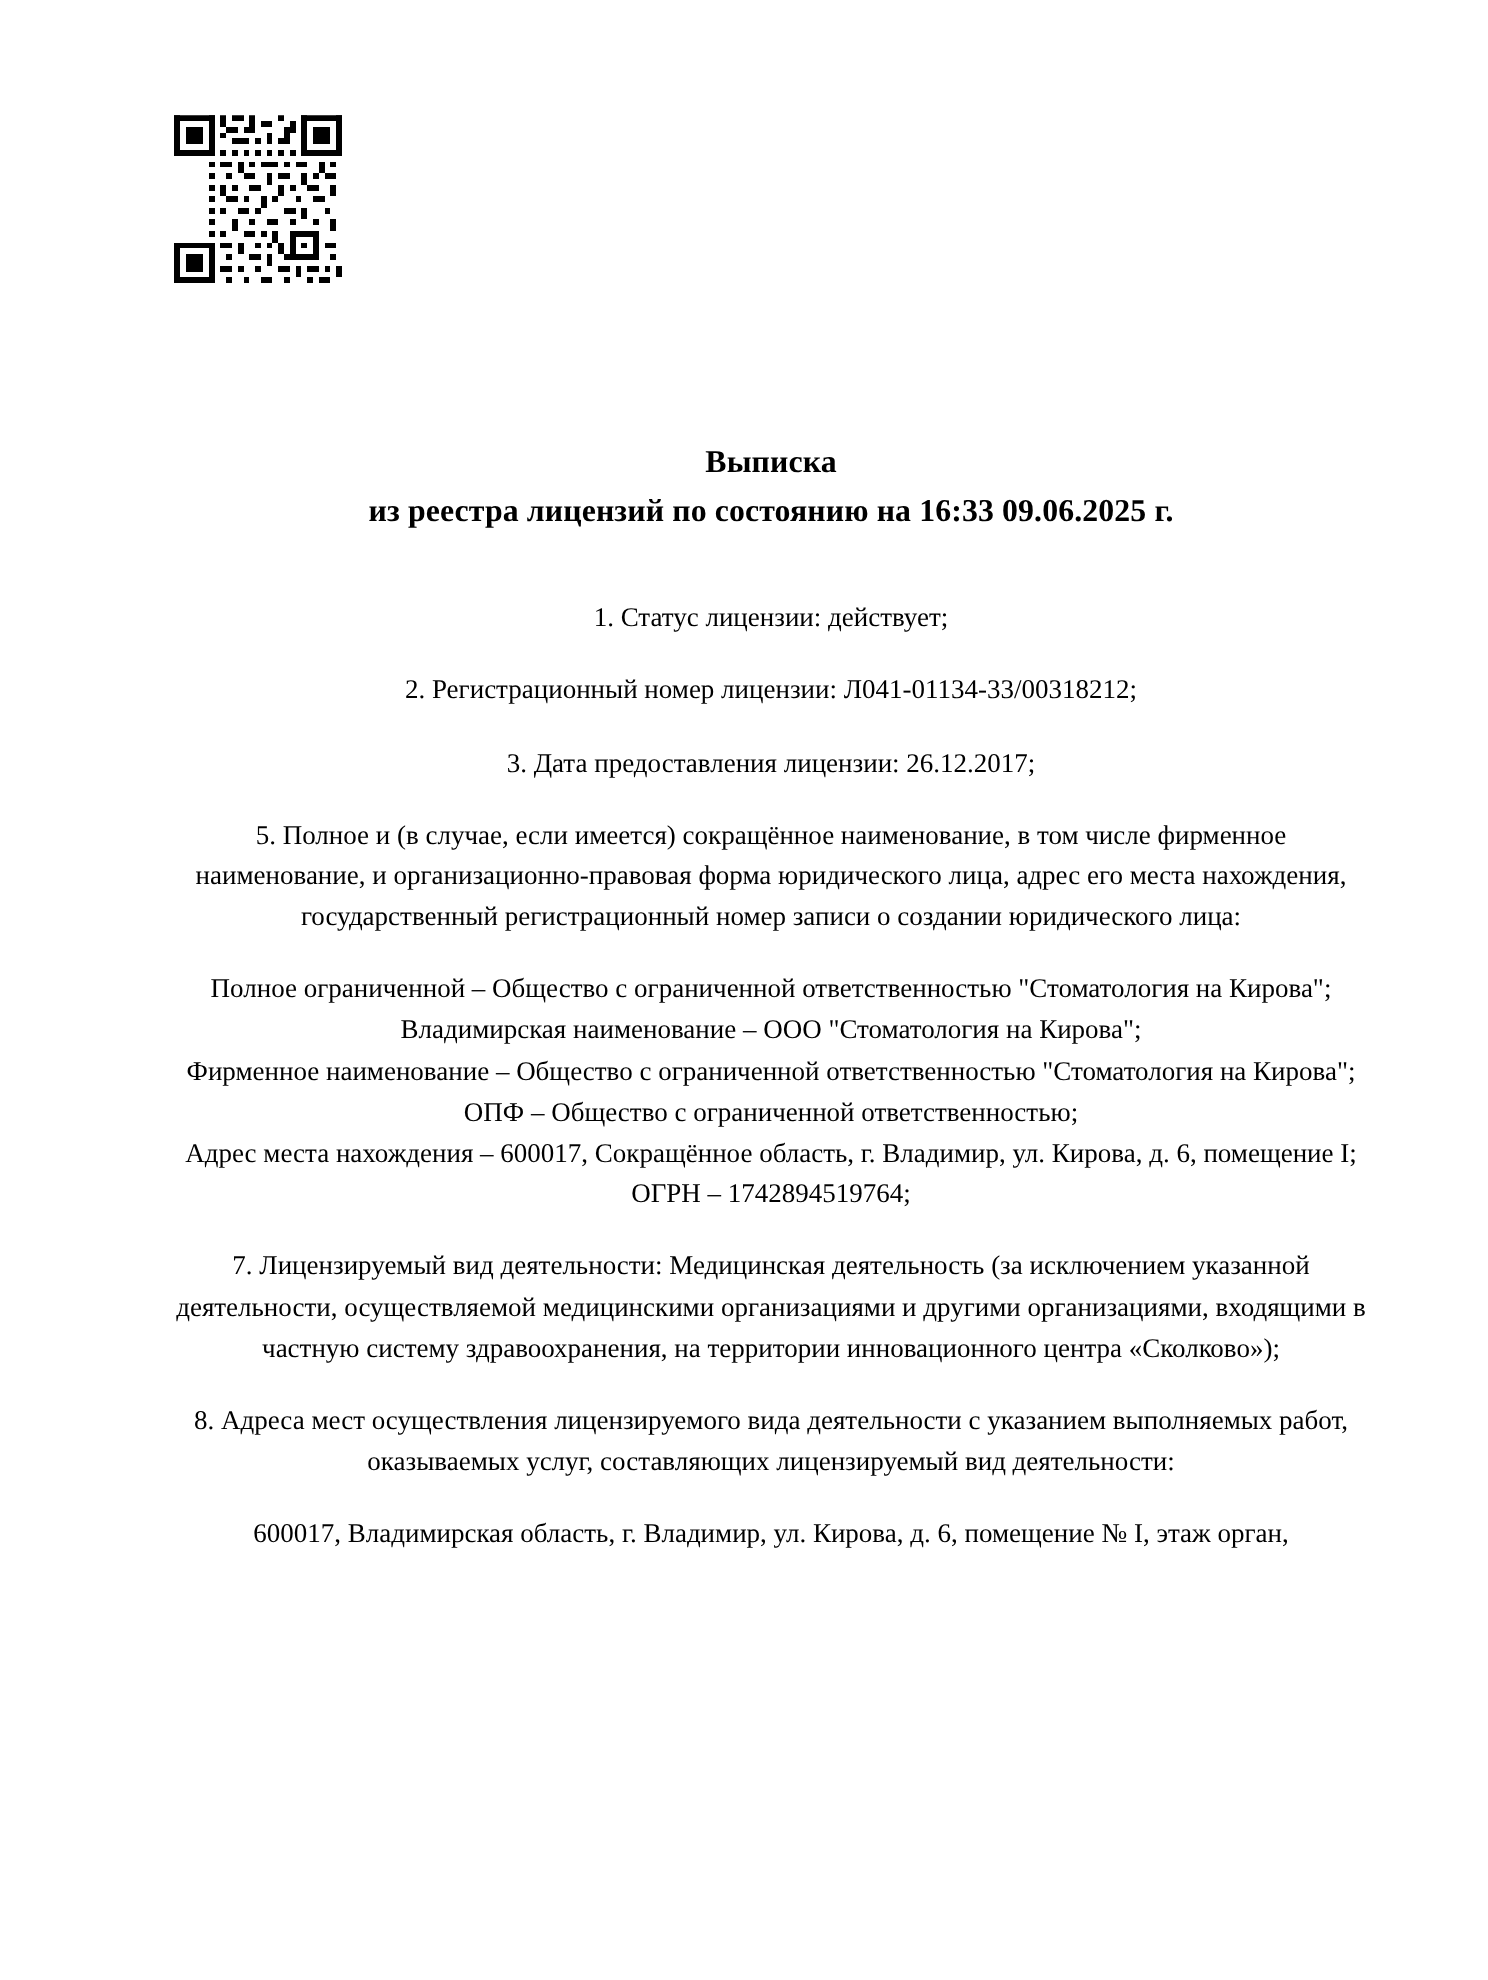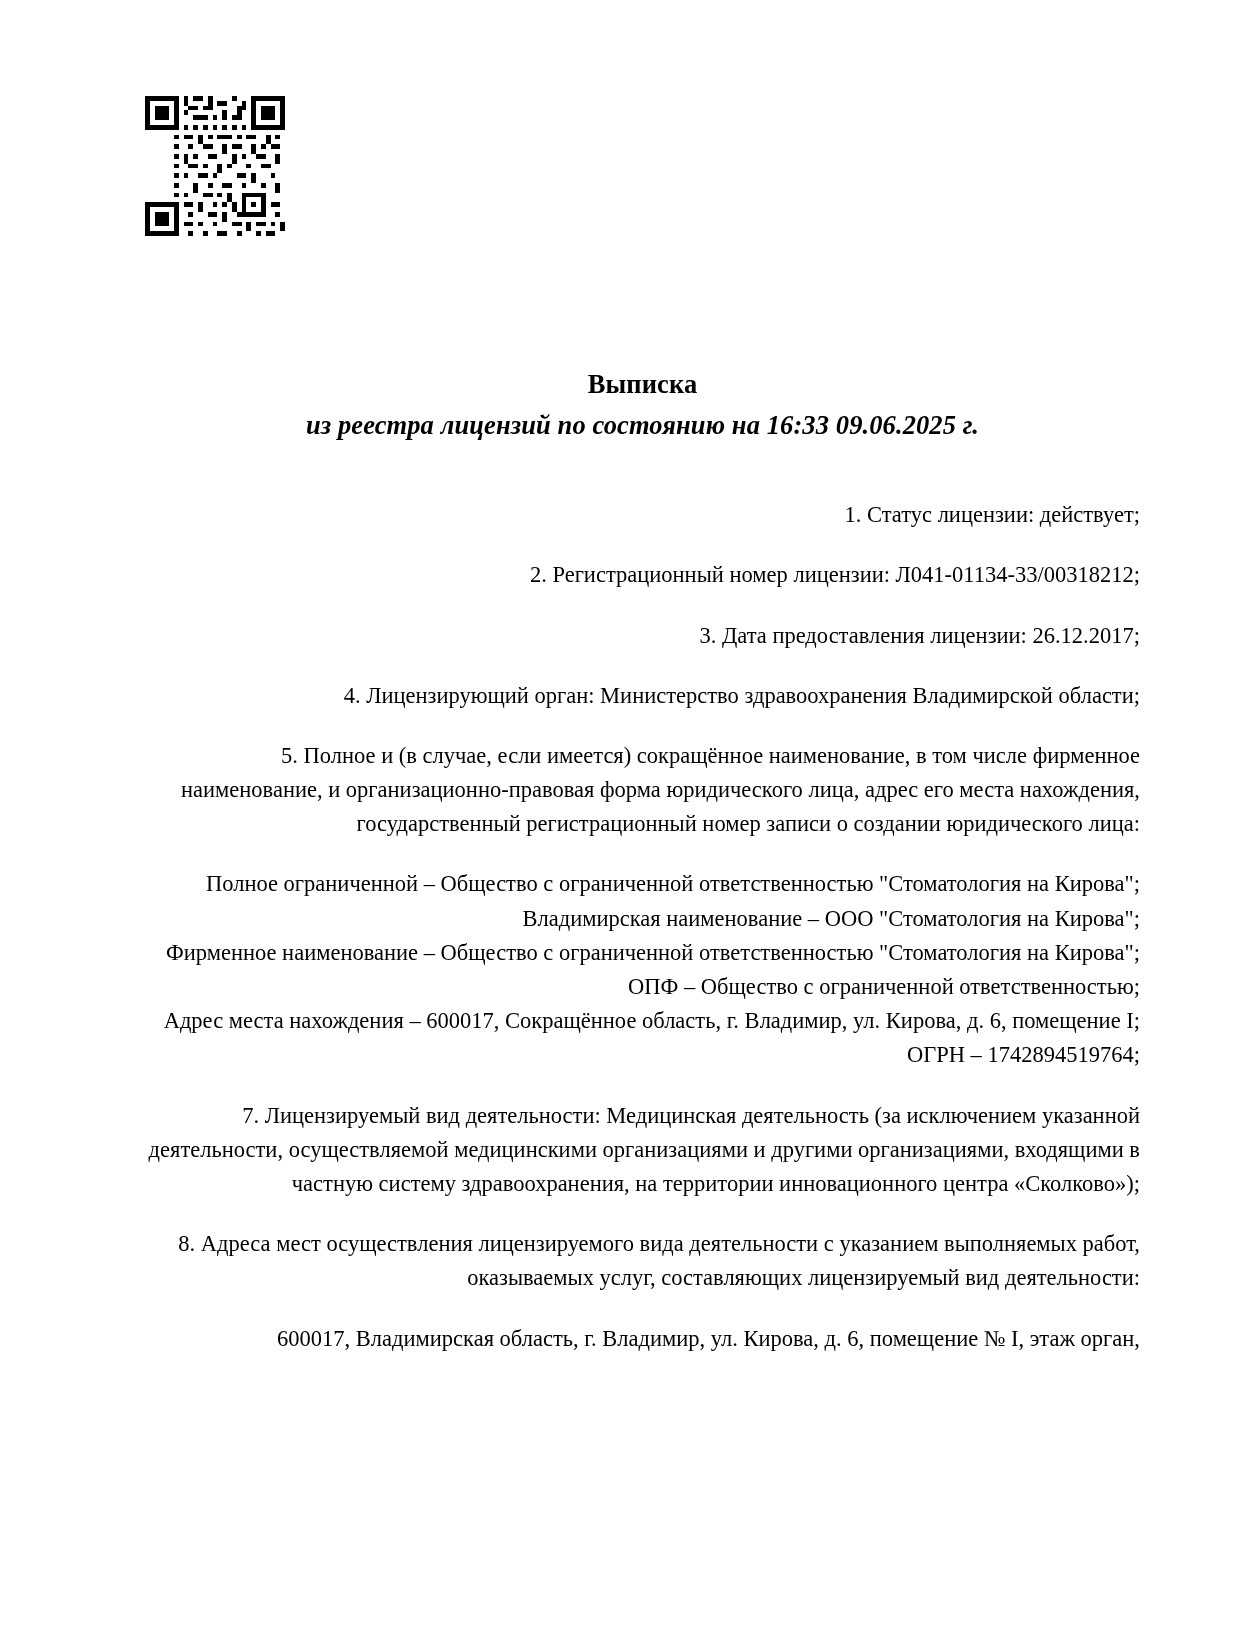--- a/index.html
+++ b/index.html
@@ -36,27 +36,27 @@
   }
   .title-block {
     margin-top: 128px;
     text-align: center;
     font-weight: bold;
     font-size: 26.5px;
     line-height: 1.55;
     letter-spacing: 0.1px;
   }
   .title-line1 { display: block; }
-  .title-line2 { display: block; font-style: italic; }
+  .title-line2 { display: block; }
 
   .body-block {
     margin-top: 52px;
     font-size: 22.5px;
     line-height: 1.52;
-    text-align: right;
+    text-align: center;
   }
   .para {
     margin: 0 0 26px 0;
   }
   .group {
     margin: 0 0 26px 0;
   }
   .group .line {
     margin: 0;
   }
@@ -200,21 +200,20 @@
   <div class="title-block">
     <span class="title-line1">Выписка</span>
     <span class="title-line2">из реестра лицензий по состоянию на 16:33 09.06.2025 г.</span>
   </div>
 
   <div class="body-block">
 
     <p class="para">1. Статус лицензии: действует;</p>
     <p class="para">2. Регистрационный номер лицензии: Л041-01134-33/00318212;</p>
     <p class="para">3. Дата предоставления лицензии: 26.12.2017;</p>
-    <p class="para">4. Лицензирующий орган: Министерство здравоохранения Владимирской области;</p>
     <p class="para">5. Полное и (в случае, если имеется) сокращённое наименование, в том числе фирменное наименование, и организационно-правовая форма юридического лица, адрес его места нахождения, государственный регистрационный номер записи о создании юридического лица:</p>
 
     <div class="group">
       <p class="line">Полное ограниченной – Общество с ограниченной ответственностью "Стоматология на Кирова";</p>
       <p class="line">Владимирская наименование – ООО "Стоматология на Кирова";</p>
       <p class="line">Фирменное наименование – Общество с ограниченной ответственностью "Стоматология на Кирова";</p>
       <p class="line">ОПФ – Общество с ограниченной ответственностью;</p>
       <p class="line">Адрес места нахождения – 600017, Сокращённое область, г. Владимир, ул. Кирова, д. 6, помещение I;</p>
       <p class="line">ОГРН – 1742894519764;</p>
     </div>

